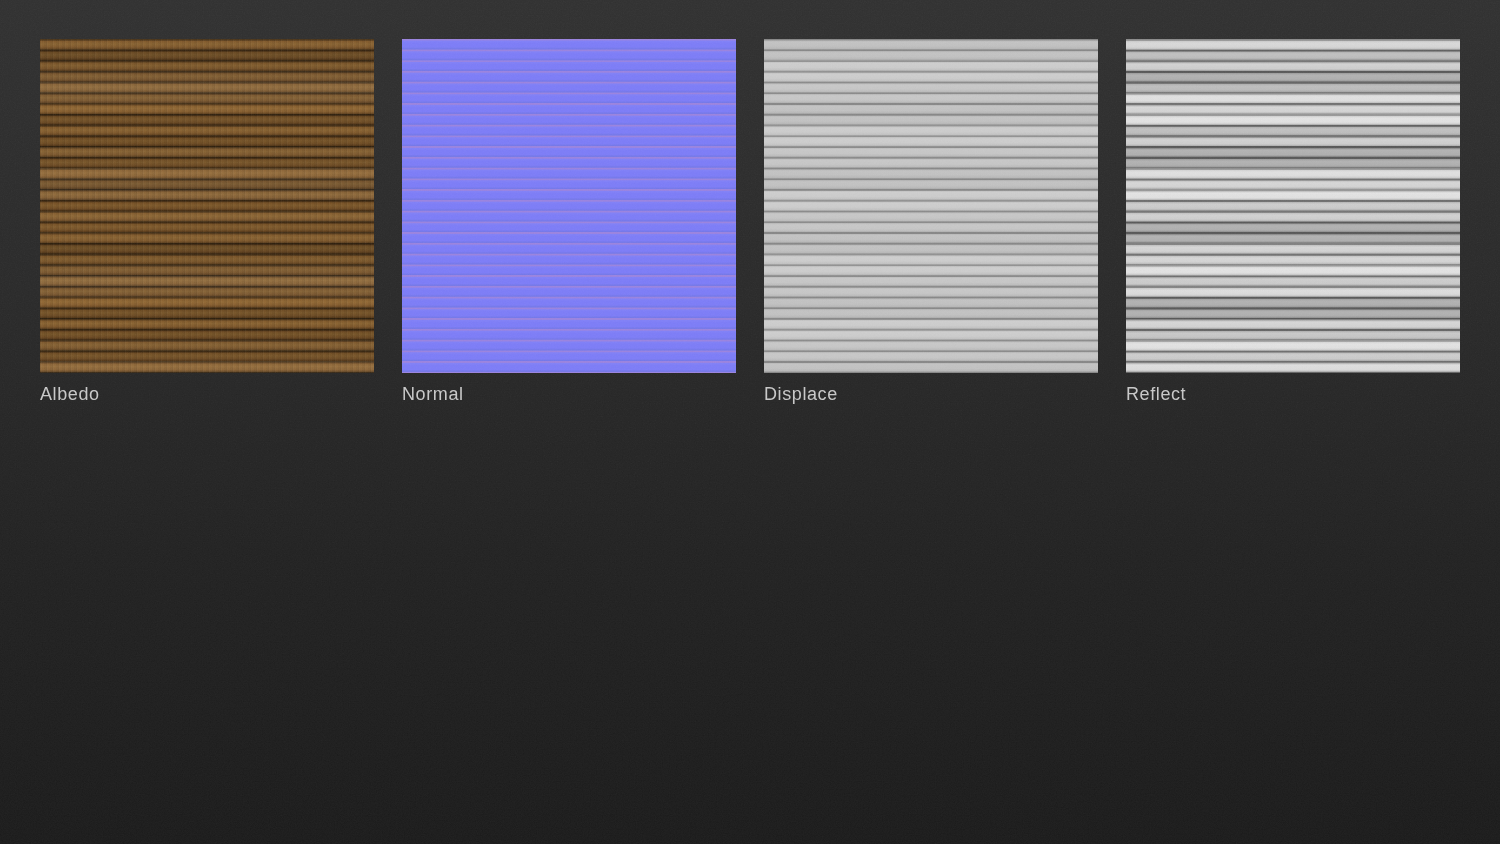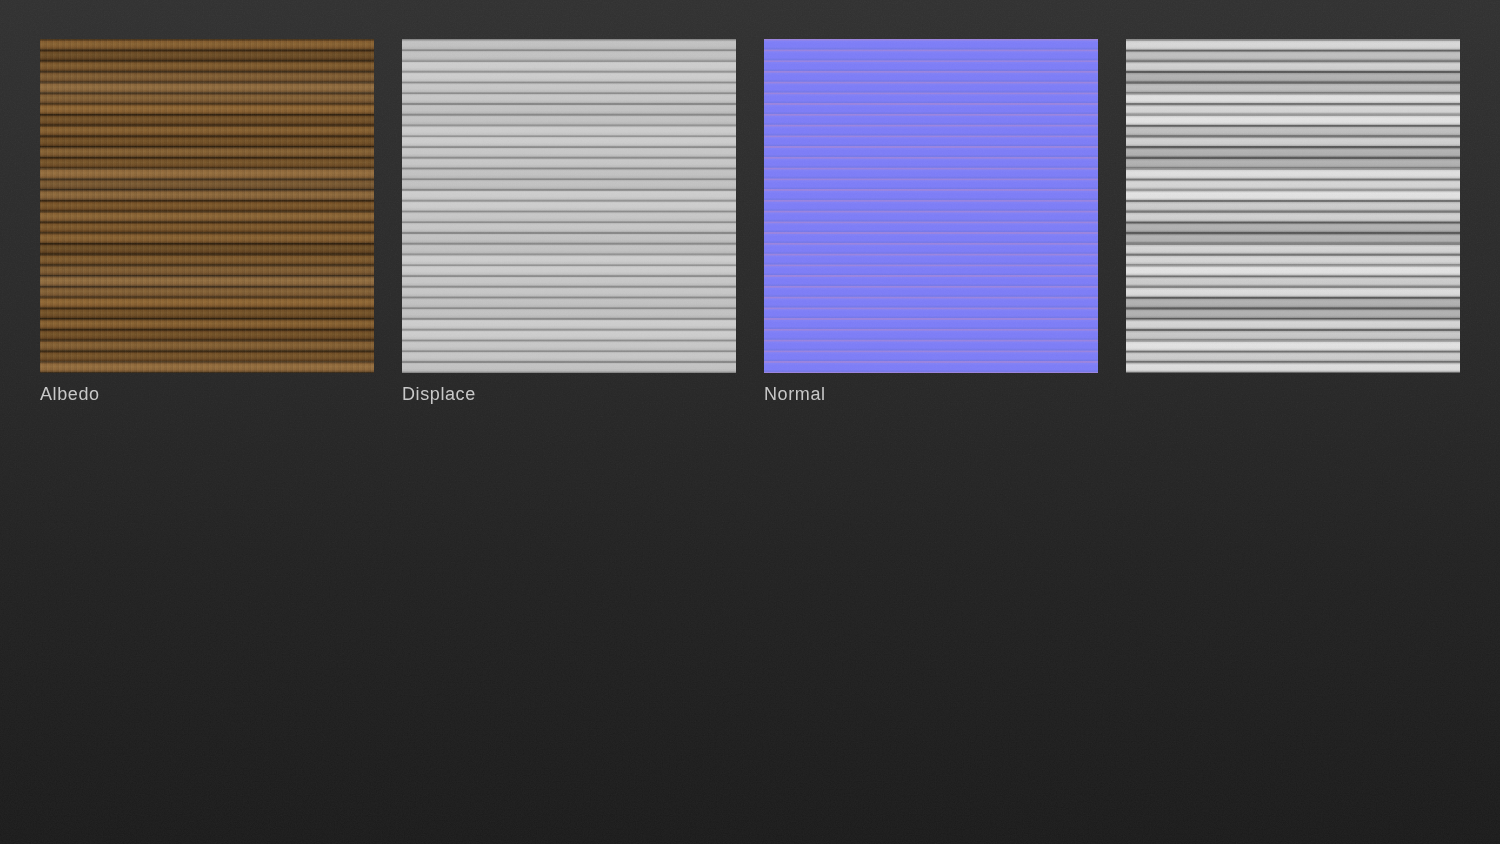--- a/index.html
+++ b/index.html
@@ -160,31 +160,32 @@
 <body>
 
 <div class="texture-grid">
 
   <div class="card">
     <div class="thumb tex-albedo"></div>
     <div class="label">Albedo</div>
   </div>
 
   <div class="card">
+    <div class="thumb tex-normal"></div>
+    <div class="label">Normal</div>
+  </div>
+
+  <div class="card">
     <div class="thumb tex-displace"></div>
     <div class="label">Displace</div>
   </div>
 
   <div class="card">
-    <div class="thumb tex-normal"></div>
-    <div class="label">Normal</div>
-  </div>
-
-  <div class="card">
     <div class="thumb tex-reflect"></div>
+    <div class="label">Reflect</div>
   </div>
 
 
 </div>
 
 <svg class="noise-overlay" xmlns="http://www.w3.org/2000/svg" width="1500" height="844">
   <filter id="grain">
     <feTurbulence type="fractalNoise" baseFrequency="0.85" numOctaves="2" stitchTiles="stitch"></feTurbulence>
     <feColorMatrix type="saturate" values="0"></feColorMatrix>
   </filter>

